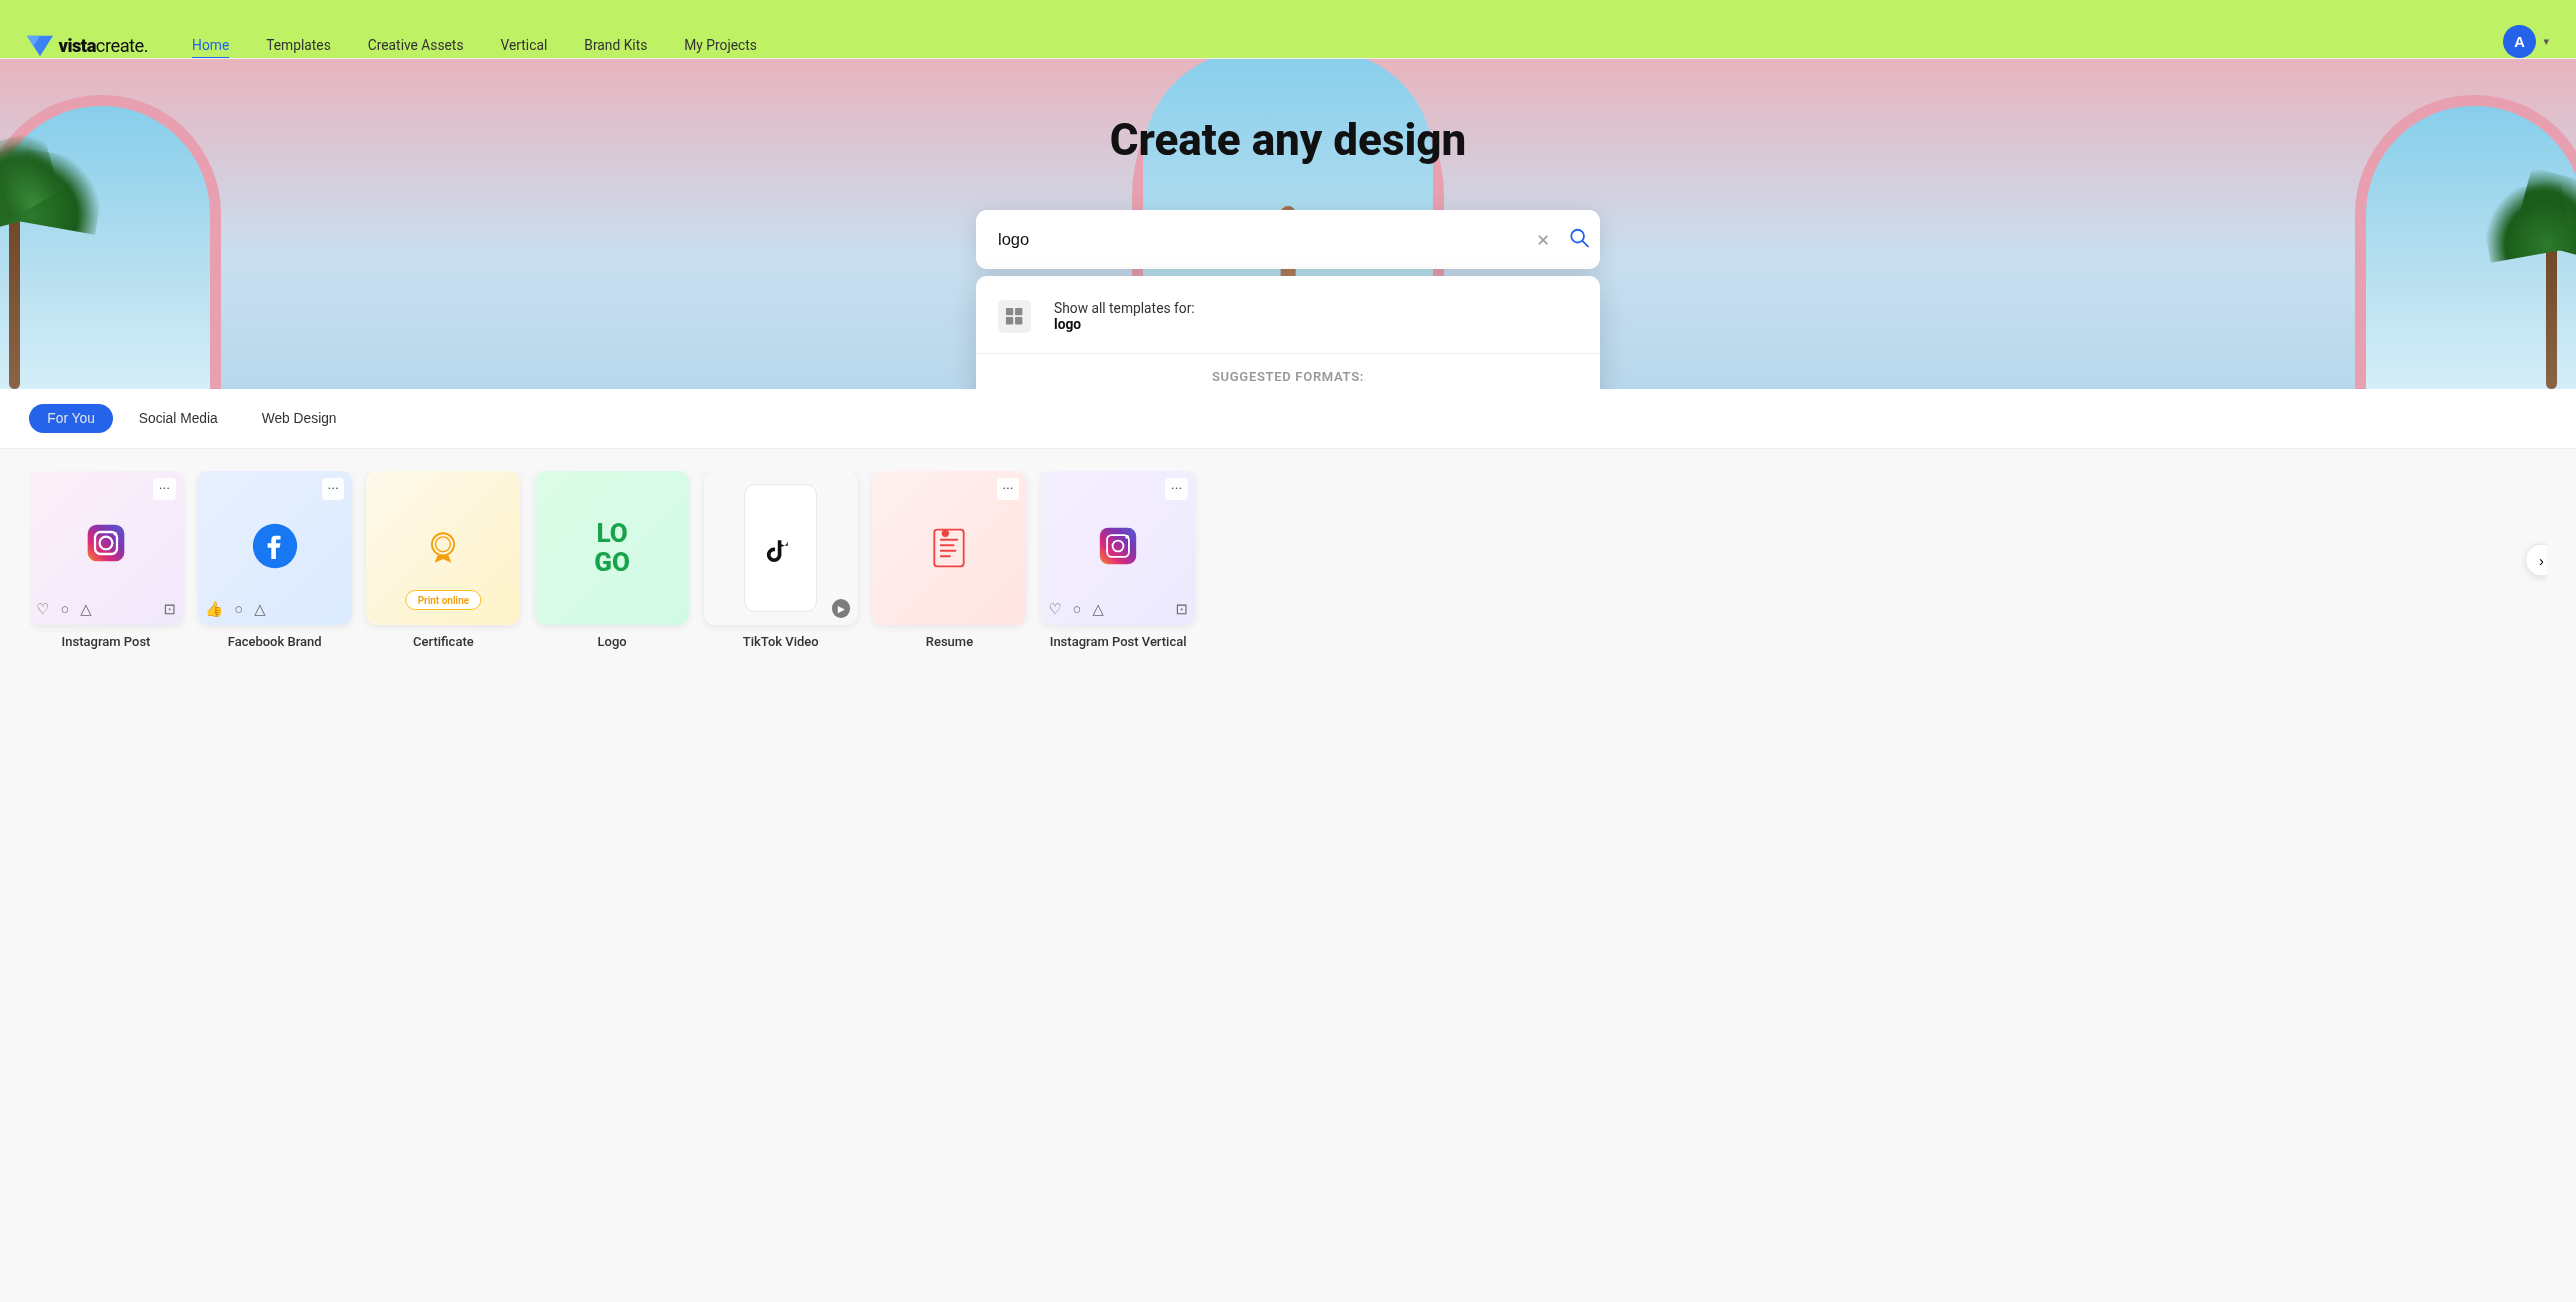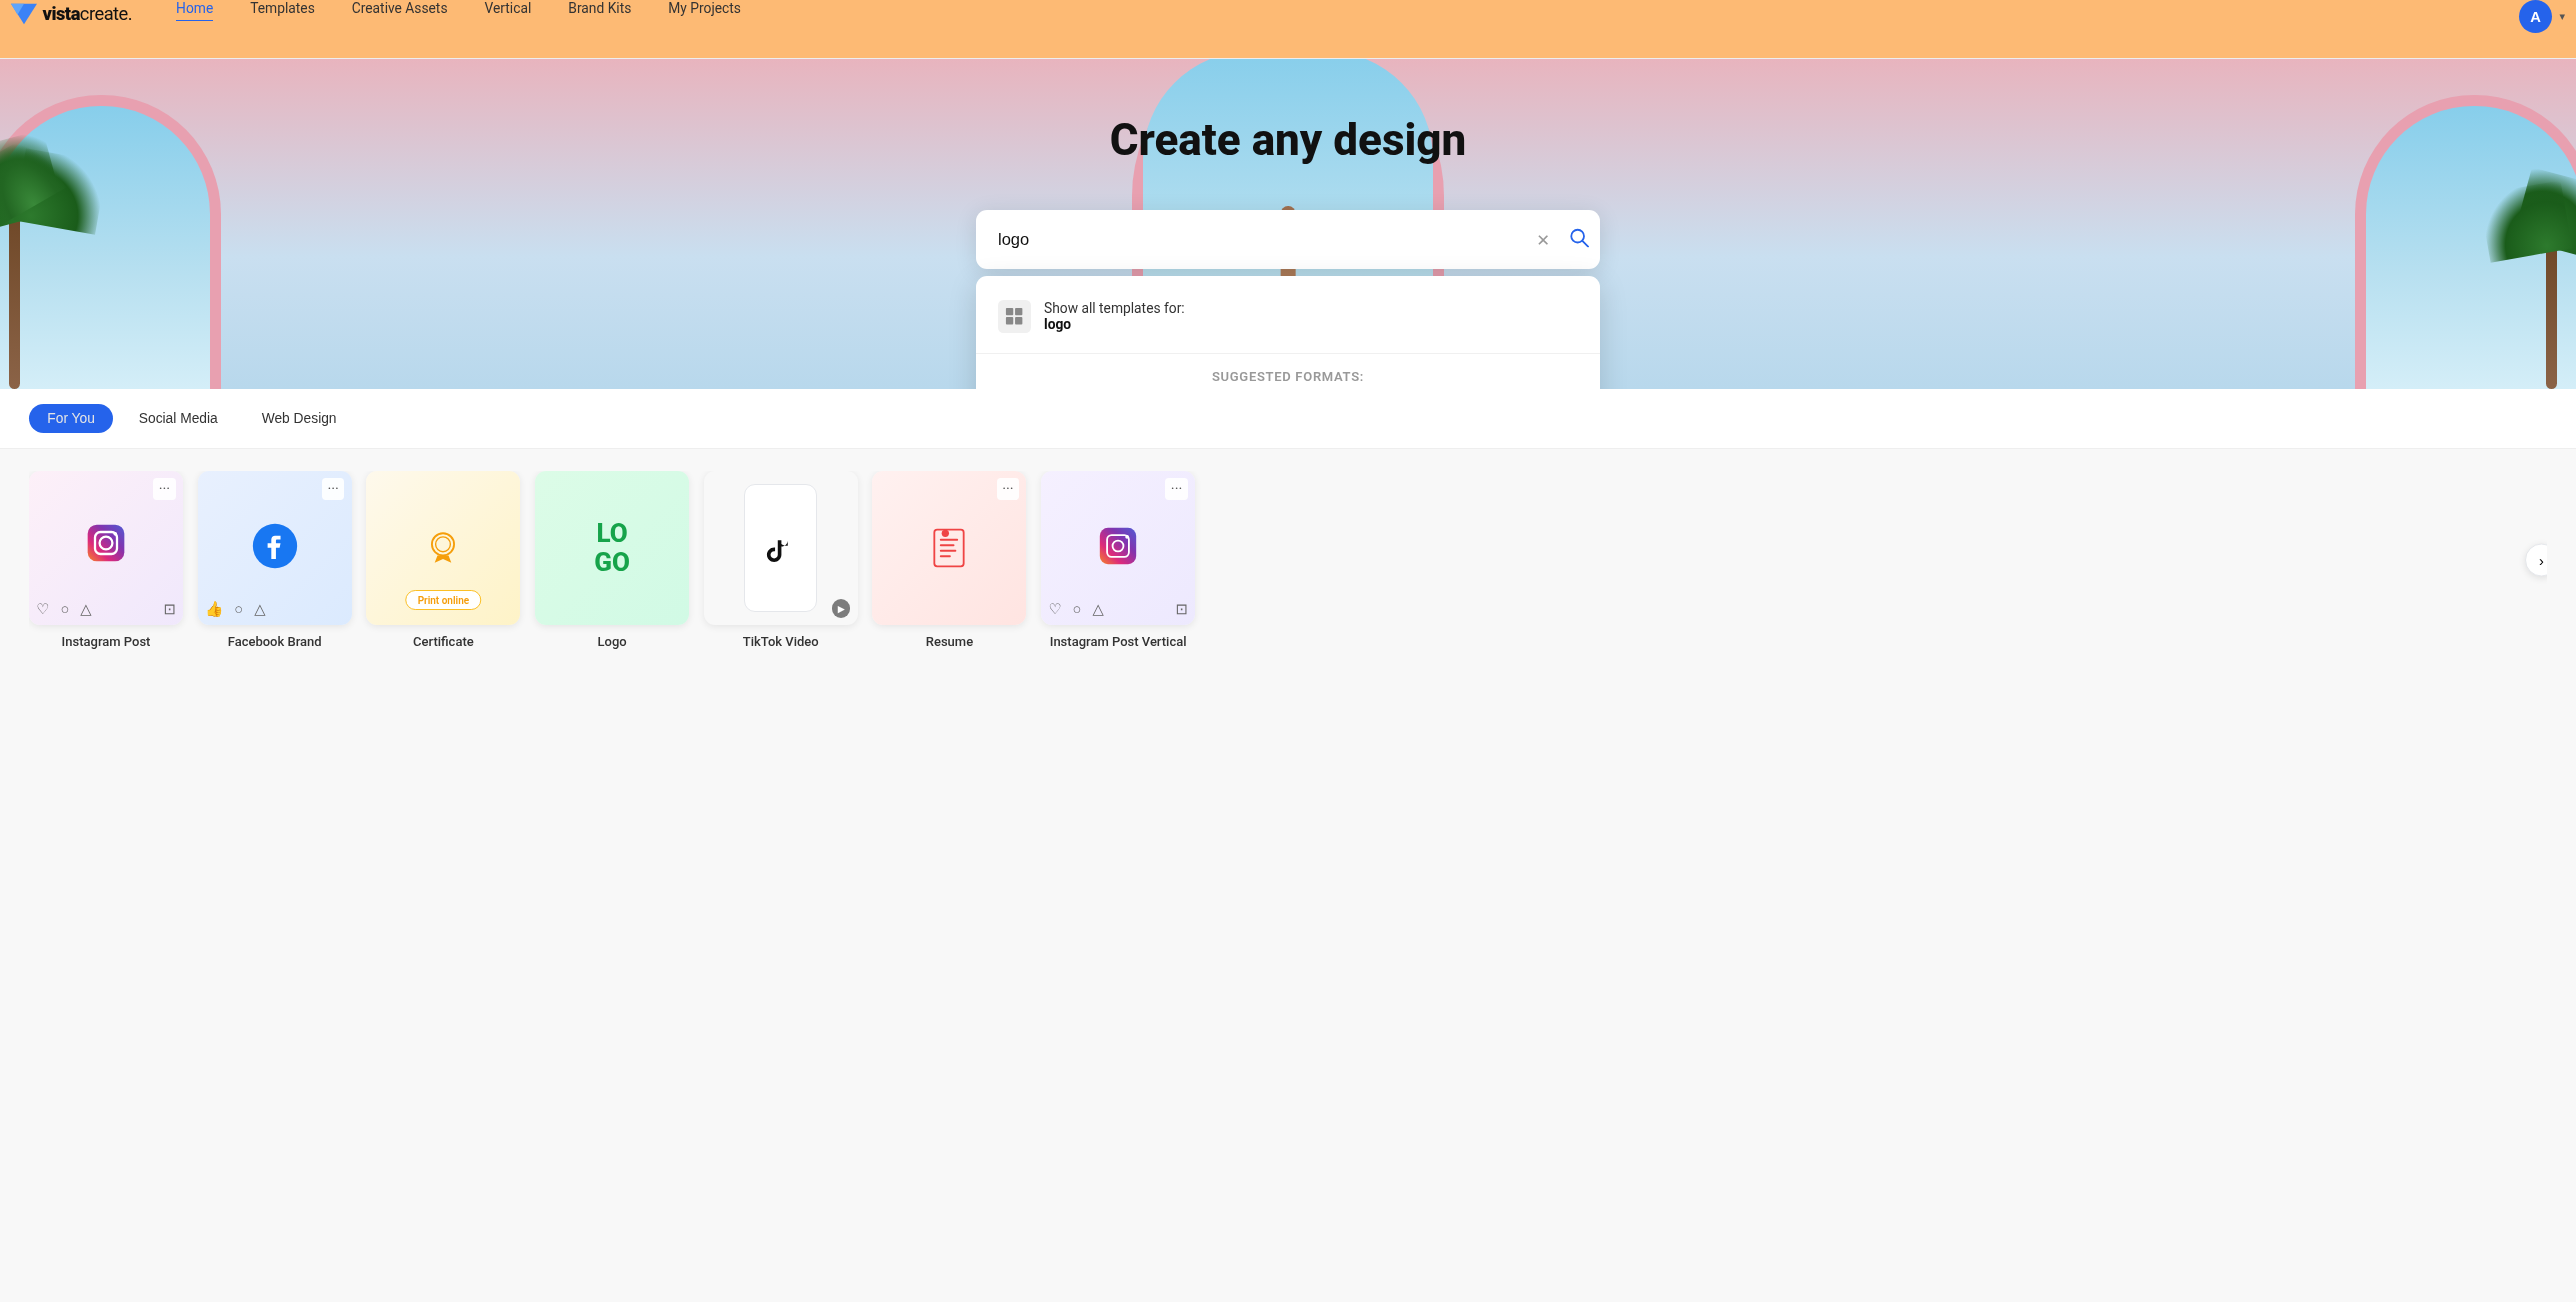--- a/index.html
+++ b/index.html
@@ -1,21 +1,21 @@
 <!DOCTYPE html>
 <html style="font-size:14.7px"><head>
   <meta charset="utf-8">
   <style>
     * { box-sizing: border-box; margin: 0; padding: 0; }
     body { font-family: -apple-system, BlinkMacSystemFont, 'Segoe UI', Roboto, sans-serif; background: #f8f8f8; overflow-x: hidden; }
 
     
     .navbar {
-      display: flex; align-items: flex-start; height: 59px;
-      background: #fdba74; padding: 0 11px;
+      display: flex; align-items: flex-end; height: 59px;
+      background: #bef264; padding: 0 27px;
       border-bottom: 0.9px solid #eee; position: relative; z-index: 100;
     }
     .logo-area { display: flex; align-items: center; gap: 5.5px; margin-right: 44px; }
     .logo-triangle { width: 26px; height: 26px; }
     .logo-text { font-size: 18.3px; font-weight: 700; color: #111; letter-spacing: -0.5px; }
     .logo-text span { font-weight: 400; }
     .nav-links { display: flex; align-items: center; gap: 37px; flex: 1; }
     .nav-link {
       font-size: 13.8px; color: #333; text-decoration: none; cursor: pointer;
       padding-bottom: 3.7px; border-bottom: 1.8px solid transparent;
@@ -83,21 +83,21 @@
       color: #2563eb; font-size: 20px;
     }
     
     .search-dropdown {
       position: absolute; top: 66px; left: 0; right: 0;
       background: #fff; border-radius: 11px;
       box-shadow: 0 7.3px 29px rgba(0,0,0,0.15);
       padding: 14.7px 0; z-index: 200;
     }
     .dropdown-show-all {
-      display: flex; align-items: center; gap: 13px;
+      display: flex; align-items: center; gap: 23px;
       padding: 9.2px 22px; cursor: pointer;
     }
     .show-all-icon {
       width: 33px; height: 33px; background: #f0f0f0; border-radius: 5.5px;
       display: flex; align-items: center; justify-content: center; flex-shrink: 0;
     }
     .show-all-text { font-size: 13.8px; color: #333; }
     .show-all-text strong { display: block; font-weight: 700; color: #111; }
     .dropdown-divider { border: none; border-top: 0.9px solid #f0f0f0; margin: 11px 0; }
     .dropdown-section-label {

